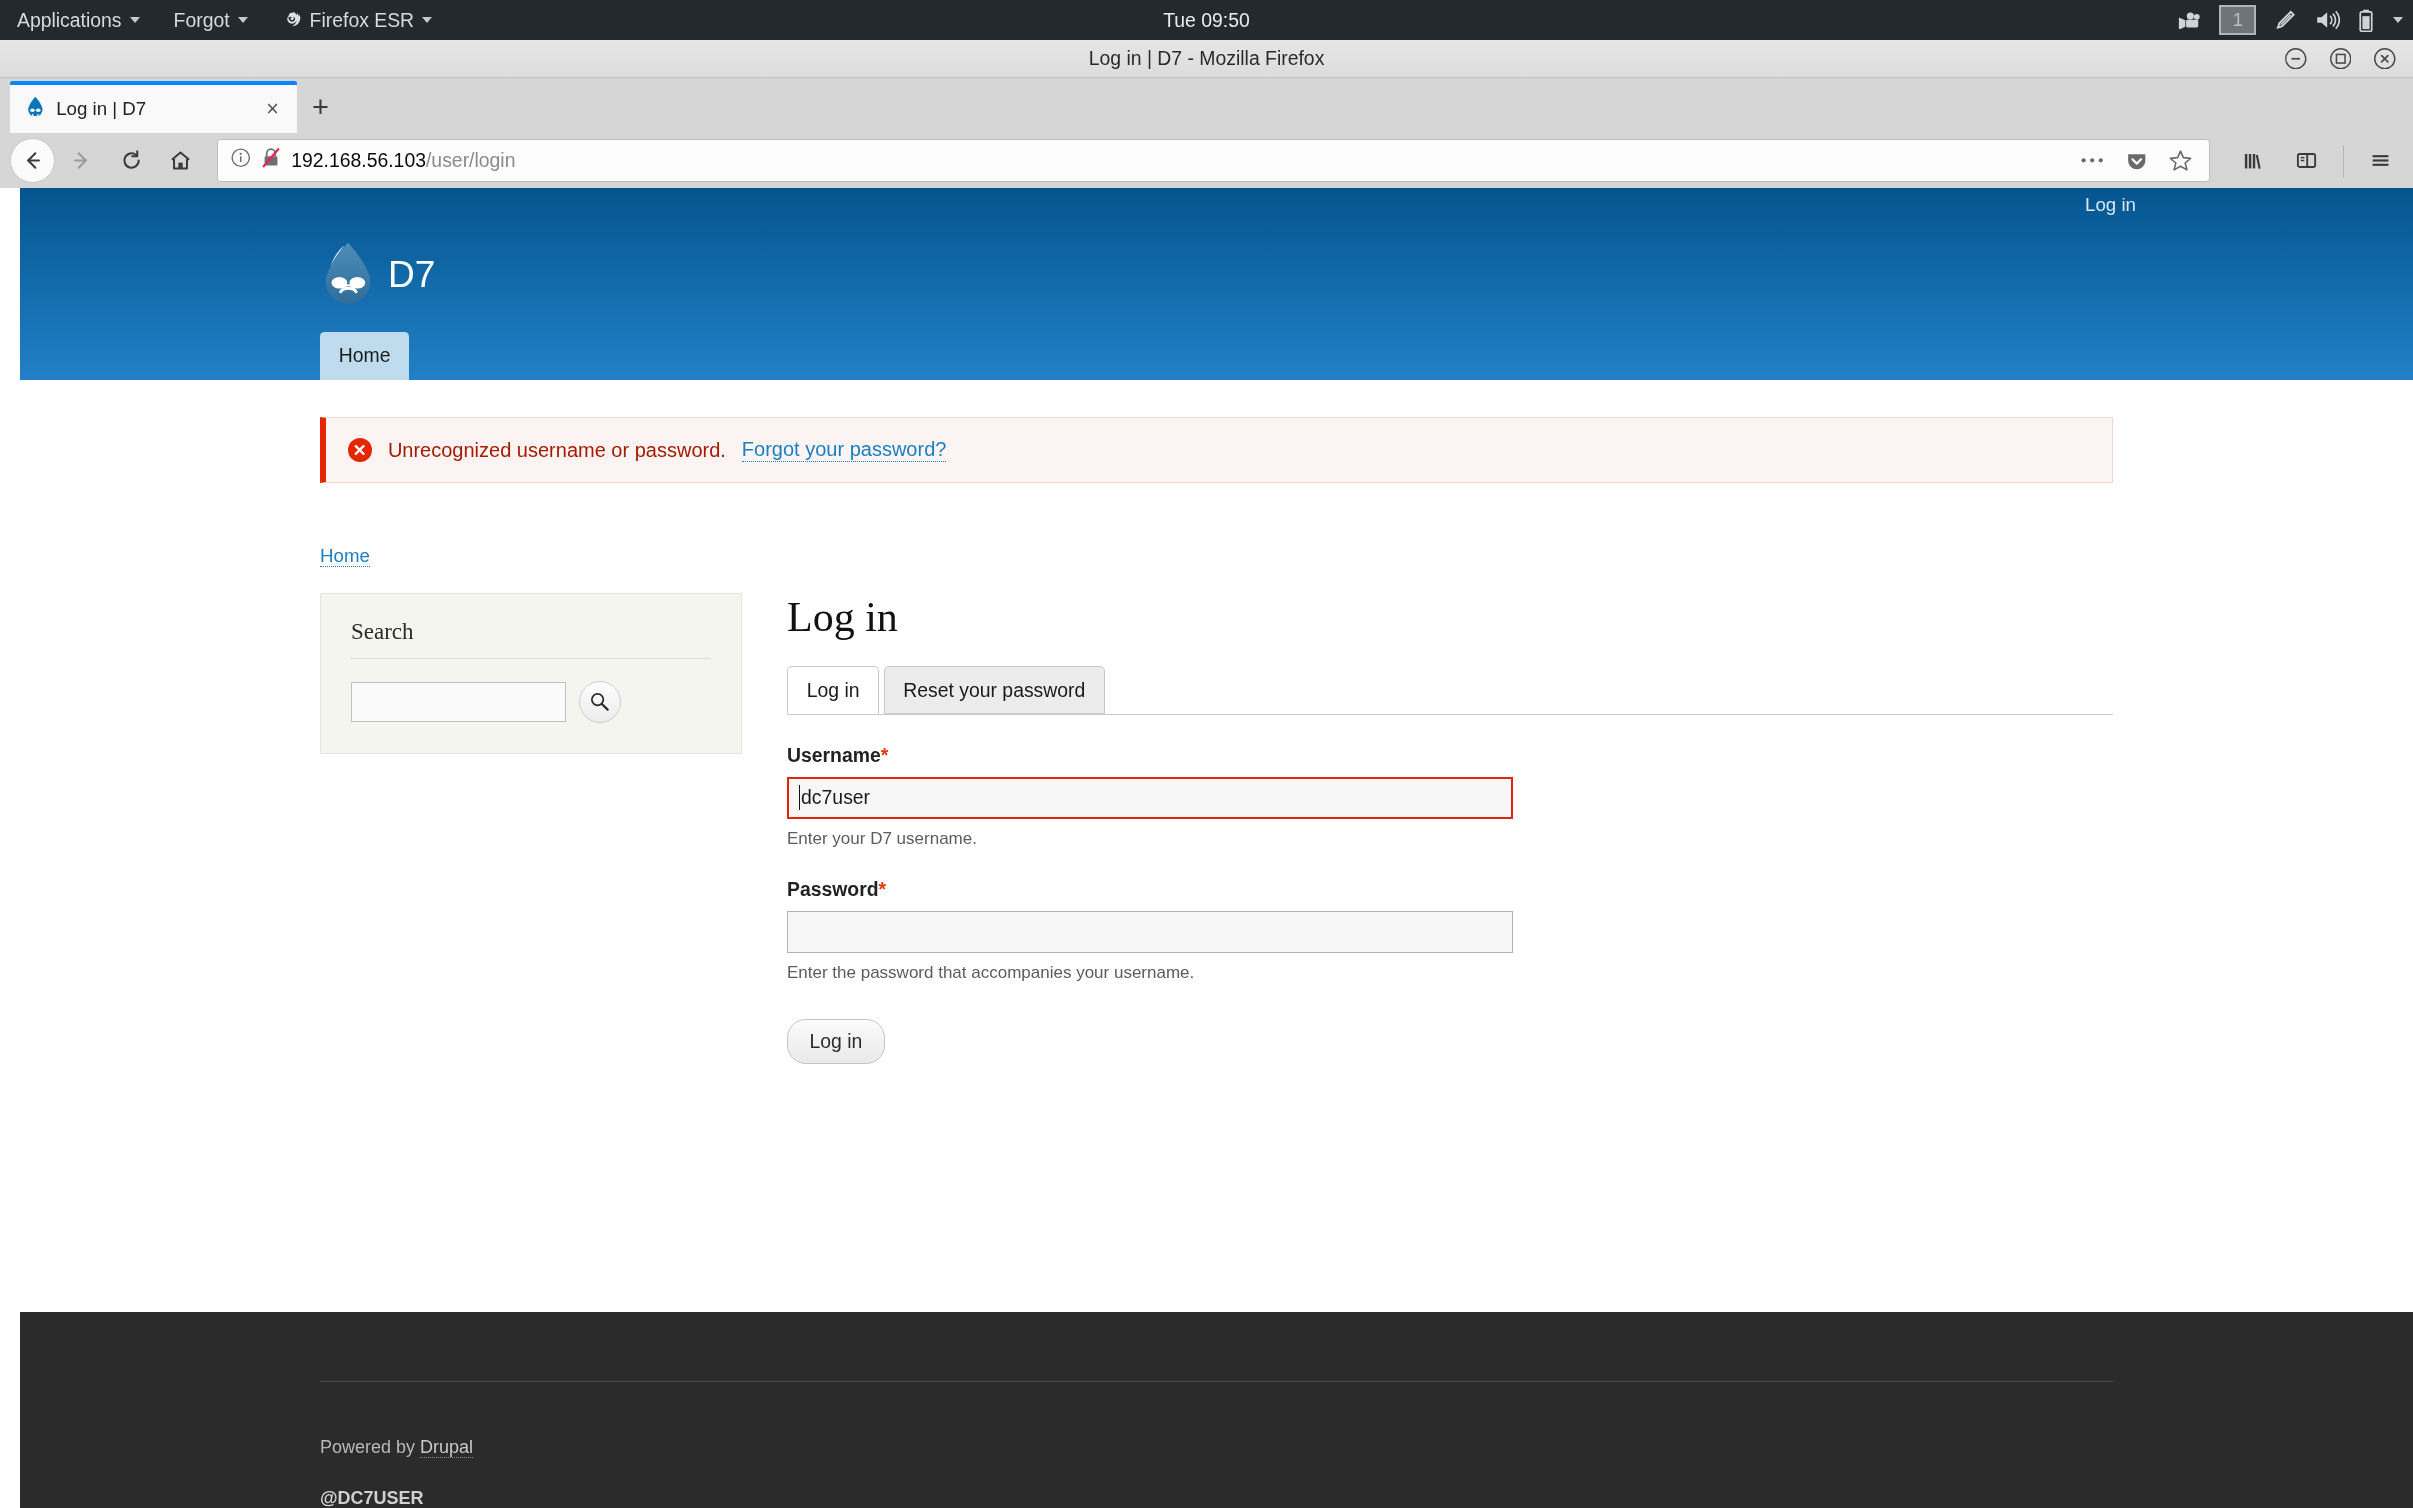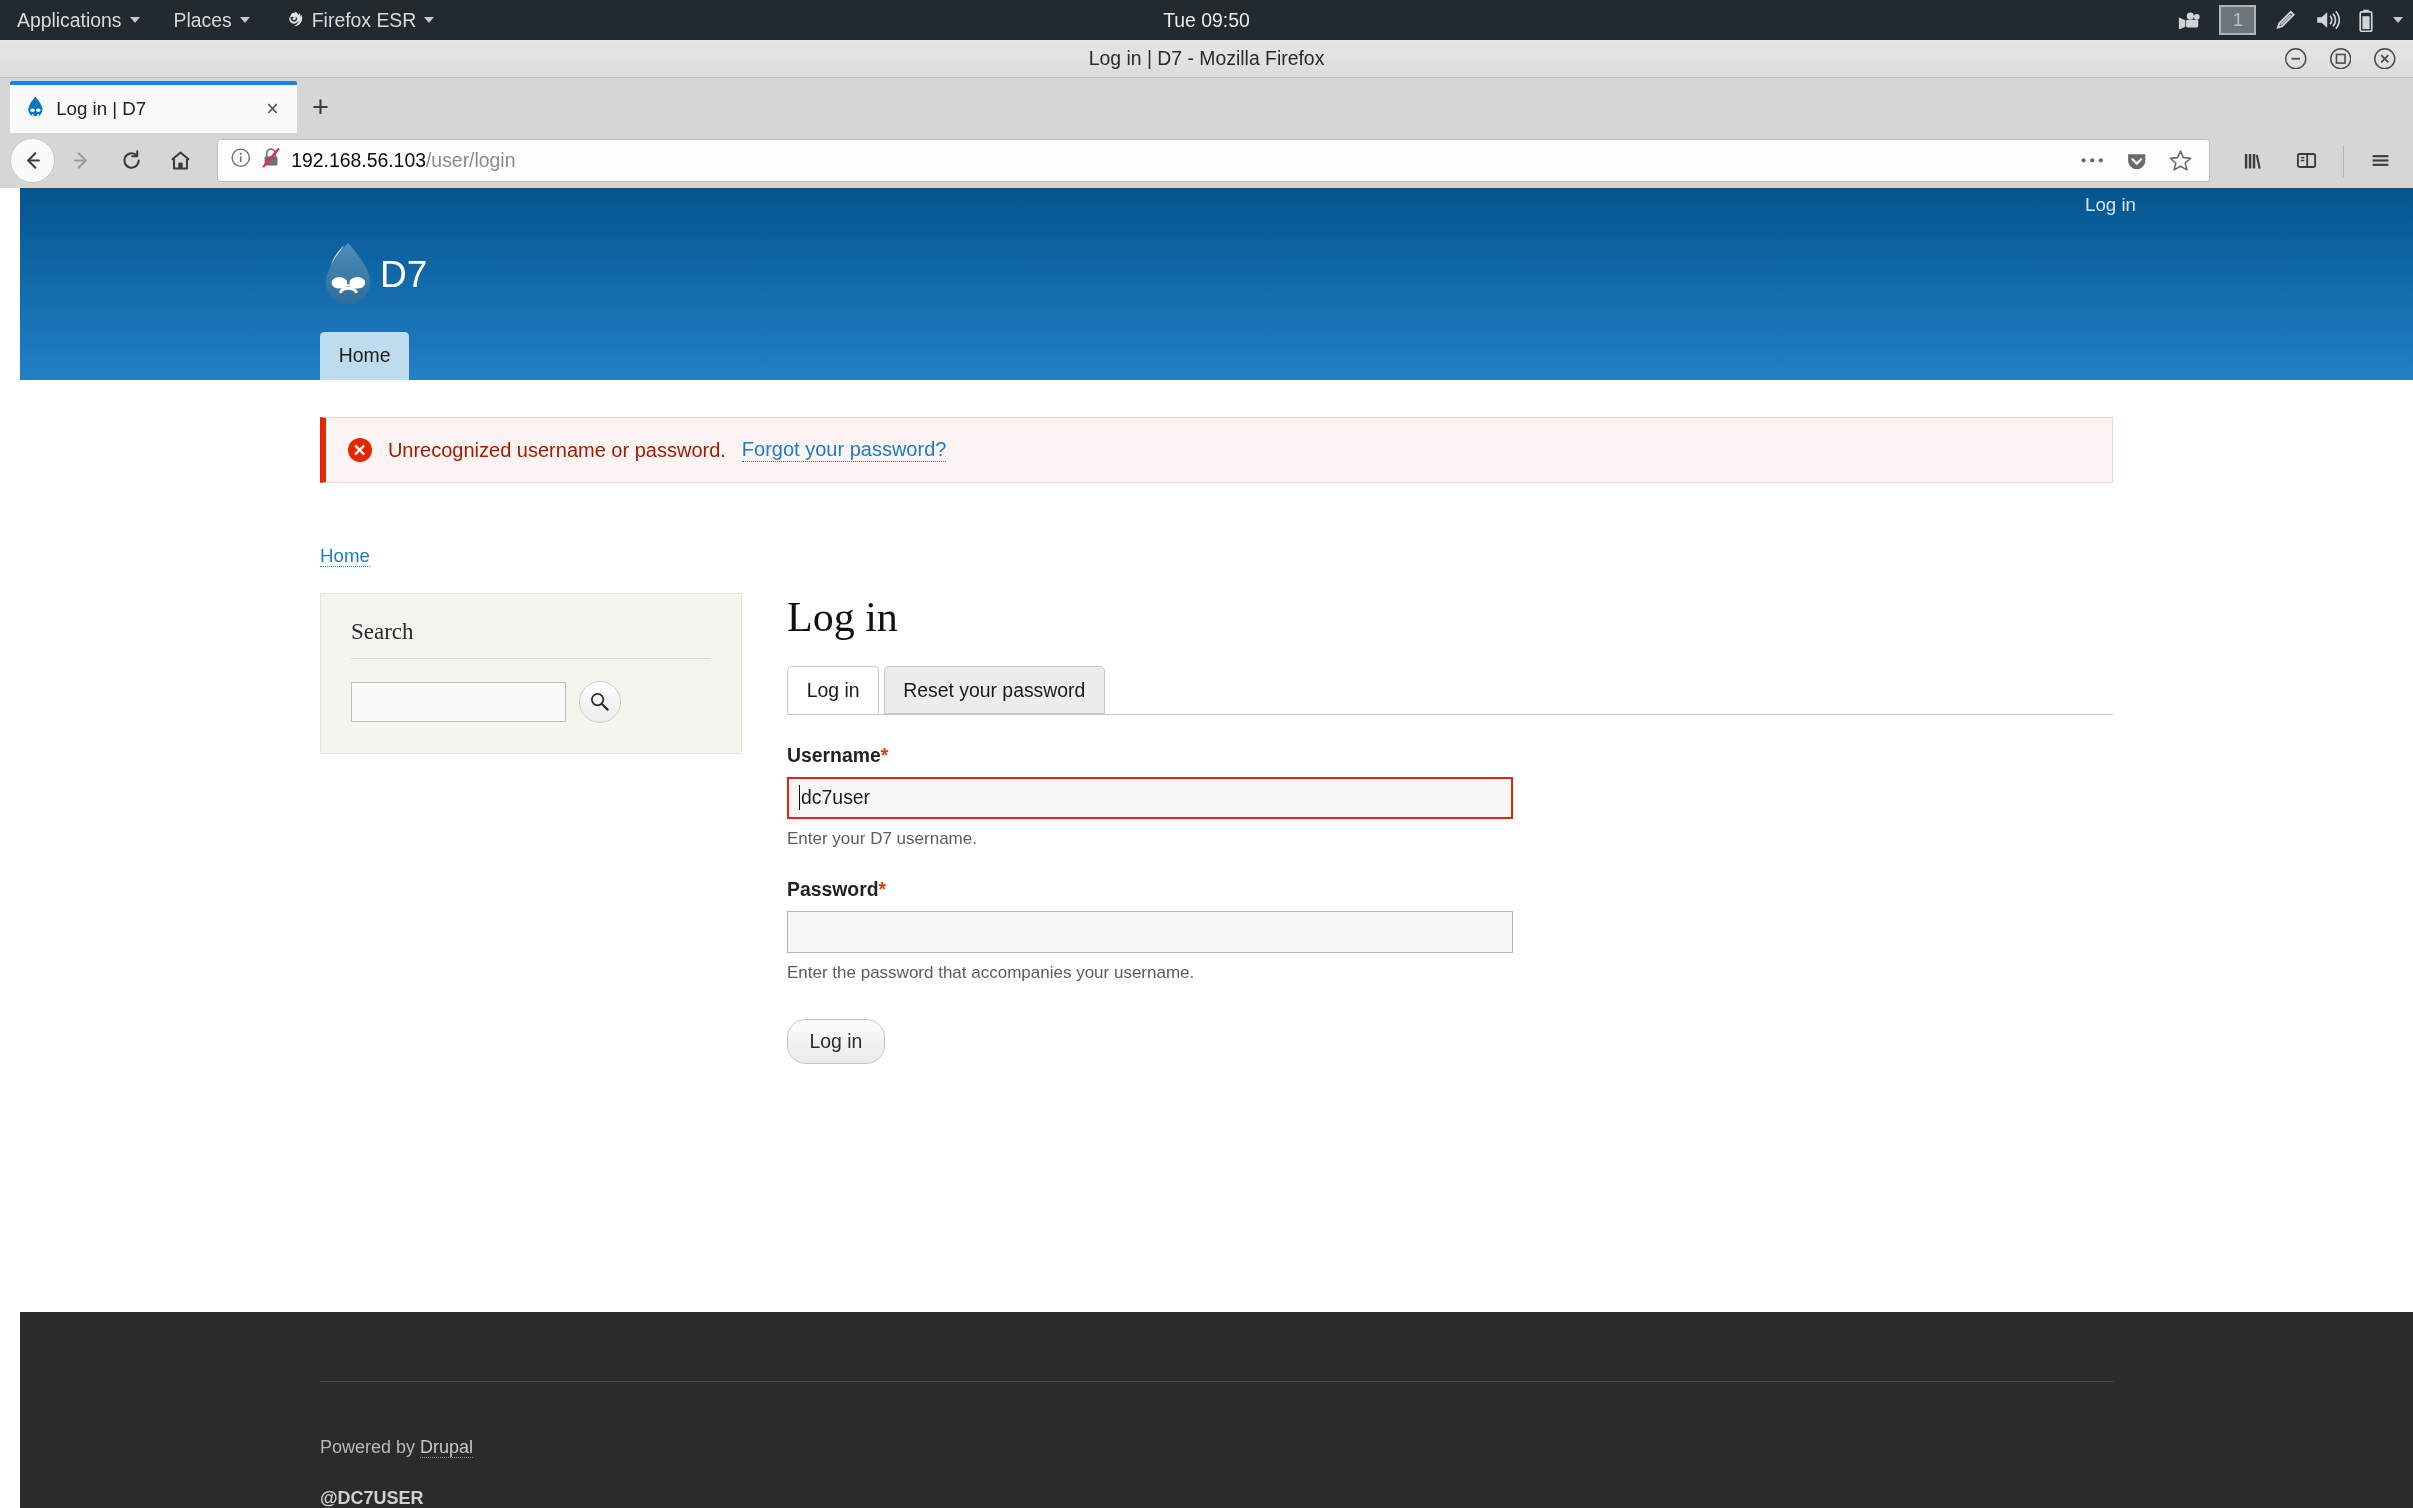--- a/index.html
+++ b/index.html
@@ -97,21 +97,21 @@
     display: flex; flex-direction: column; padding-left: 20px;
   }
 
   #site-header {
     background: linear-gradient(#04558e, #2180c7);
     position: relative; padding: 0;
   }
   #user-bar { height: 33px; display: flex; justify-content: flex-end;
               align-items: center; padding-right: 277px; }
   #user-bar a { color: #d7e7f3; font-size: 18.7px; text-decoration: none; }
-  #brand { display: flex; align-items: center; gap: 4px;
+  #brand { display: flex; align-items: center; gap: 12px;
            padding: 20px 0 0 300px; }
   #site-name { font-size: 37px; color: #fff; font-weight: 400;
                font-family: "Liberation Sans", sans-serif; }
   #mainmenu { padding: 24.4px 0 0 300px; display: flex; }
   #mainmenu .tab {
     background: #bedcee; color: #1b1b1b; font-size: 19.4px;
     padding: 11.5px 18.7px 13px; border-radius: 4.3px 4.3px 0 0;
   }
 
   #content-area { flex: 1; background: #fff; padding: 0 0 0 0; }
@@ -208,21 +208,21 @@
 </style>
 </head>
 <body>
 
 <div id="gnome-panel">
   <div class="gp-item">
     <span>Applications</span>
     <span class="gp-caret"></span>
   </div>
   <div class="gp-item">
-    <span>Places</span>
+    <span>Forgot</span>
     <span class="gp-caret"></span>
   </div>
   <div class="gp-item">
     <span>
       <svg width="20" height="20" viewBox="0 0 24 24">
           <path fill="#e0e2e4" d="M12 2a10 10 0 1 0 10 10c0-2-.6-3.2-1.4-4.2.2 1-.1 2-.8 2.6.3-1.6-.4-3.3-1.8-4.4.2 1.2-.3 2-.9 2.4C16.6 6 14.5 4.4 12.2 4.6c.9.3 1.5 1 1.6 1.8-1.7-1-3.8-.6-5 .9-1 1.2-1 2.9-.2 4.2.4-.7 1.2-1.1 2-1 .7 0 1.3.4 1.6 1-.6-.2-1.3 0-1.7.5-.5.7-.3 1.7.4 2.2.9.6 2.1.4 2.8-.4.8-1 .7-2.4-.2-3.3.9.1 1.7.7 2 1.6.5 1.4-.1 3-1.4 3.8-1.7 1-4 .5-5.2-1.1C7.5 13 7.5 10.6 8.6 9c-1.4.9-2.3 2.5-2.3 4.2 0 3.1 2.6 5.6 5.7 5.6 3.1 0 5.7-2.5 5.7-5.6 0-.4 0-.8-.1-1.1A10 10 0 0 1 12 22 10 10 0 0 1 12 2z"></path>
         </svg>
     </span>
     <span>Firefox ESR</span>
     <span class="gp-caret"></span>

